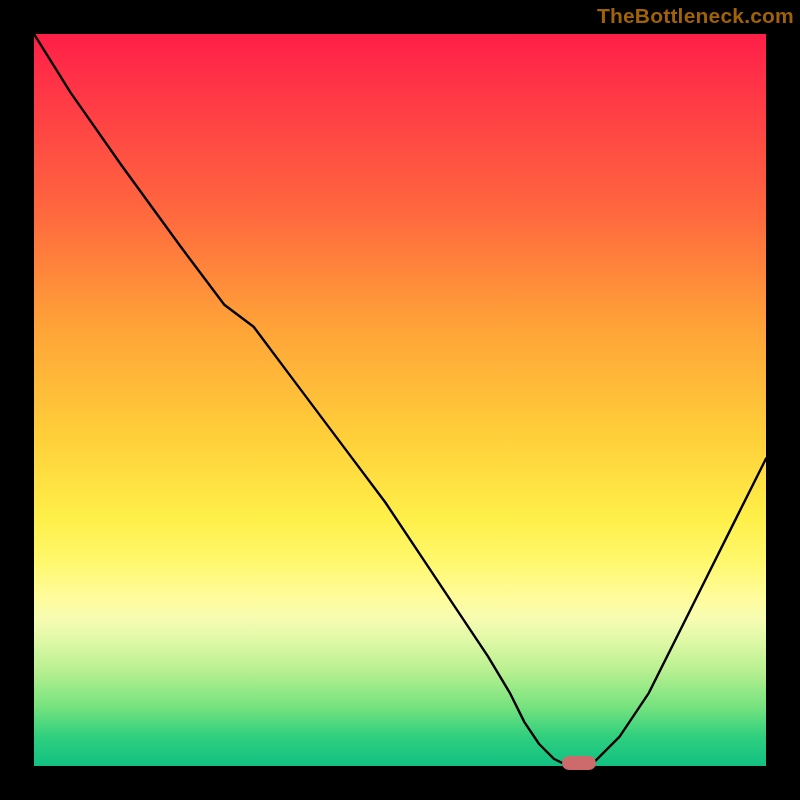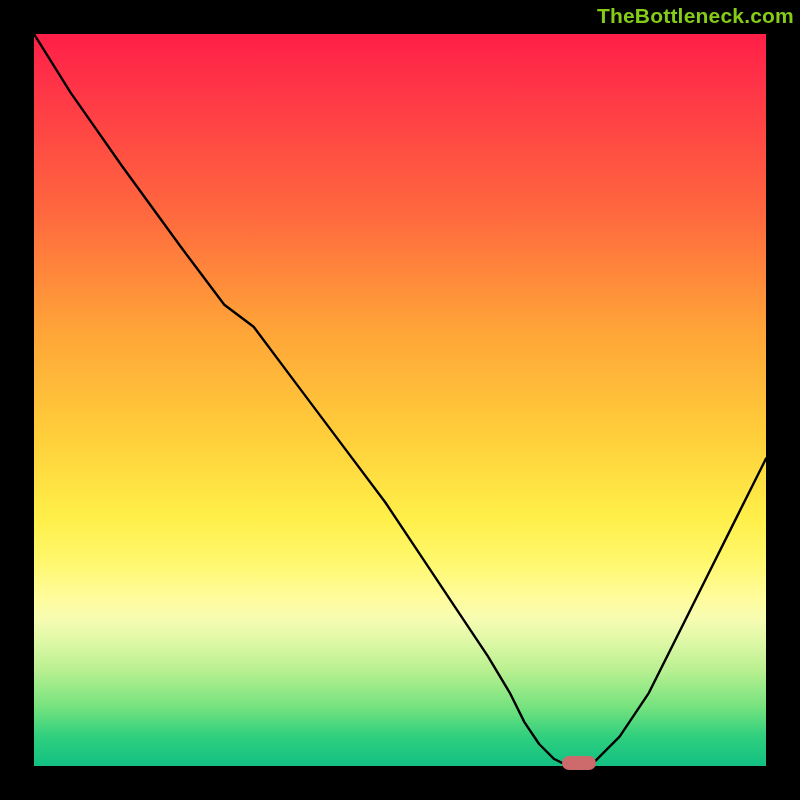--- a/index.html
+++ b/index.html
@@ -52,21 +52,21 @@
     position: absolute;
     width: 34px;
     height: 14px;
     border-radius: 7px;
     background: #cc6a6c;
   }
   .watermark {
     position: absolute;
     top: 4px;
     right: 6px;
-    color: #84cc16;
+    color: #a16207;
     font-size: 21px;
     font-weight: 600;
     letter-spacing: 0.2px;
   }
 </style>
 </head>
 <body>
 
 <div class="outer">
   <div class="plot">

